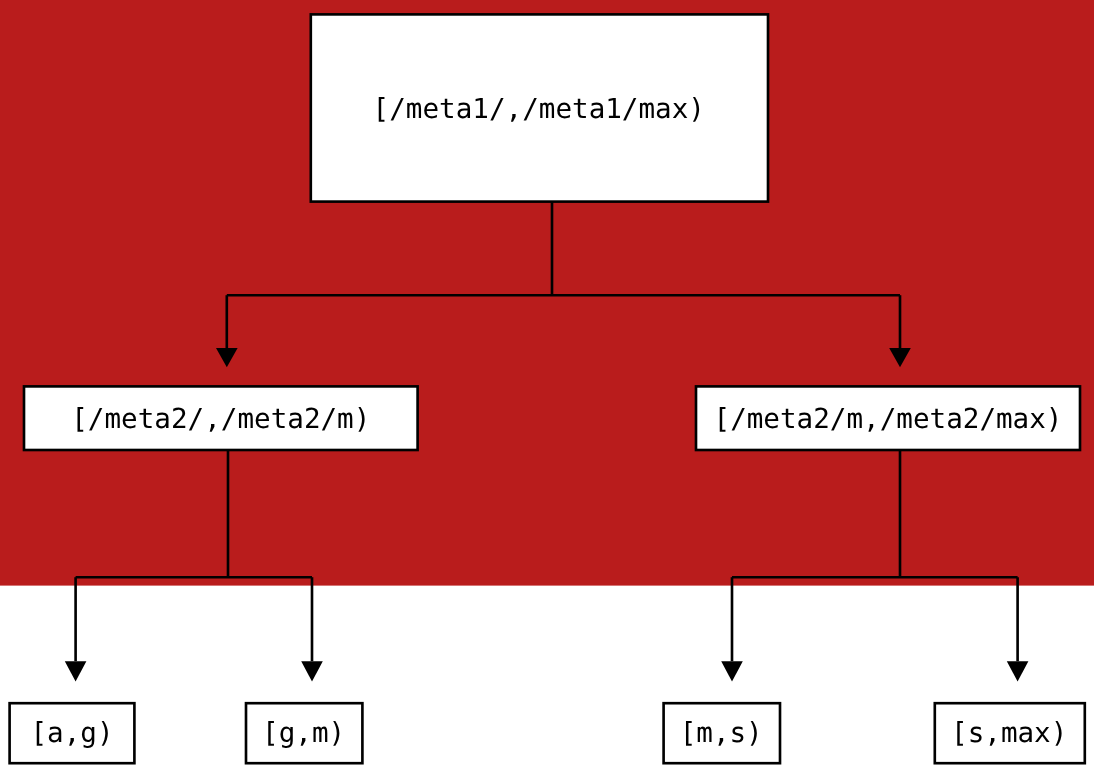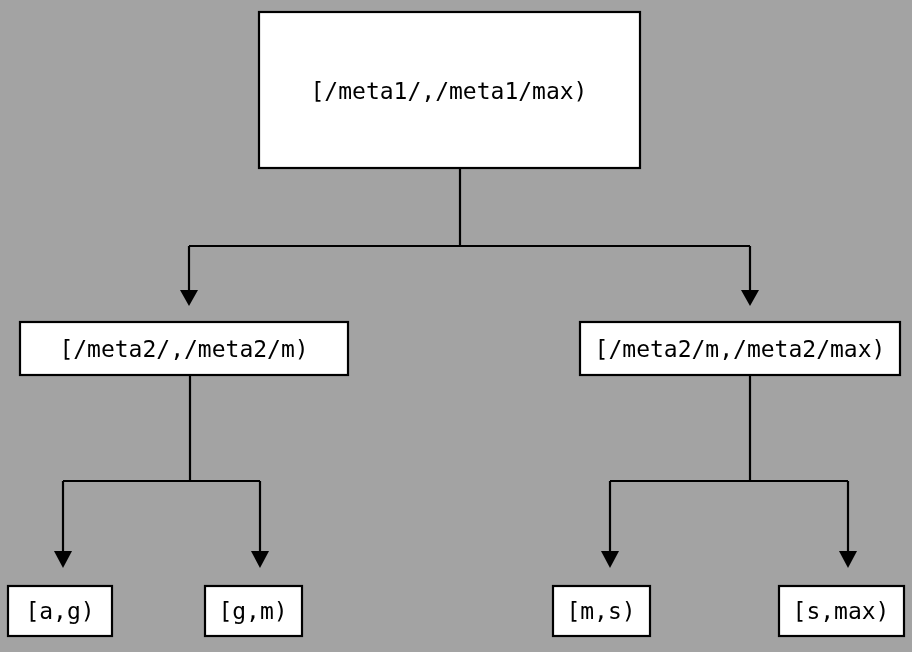--- a/index.html
+++ b/index.html
@@ -10,22 +10,22 @@
   }
   body {
     width: 912px;
     height: 652px;
     overflow: hidden;
     font-family: "DejaVu Sans Mono", "Liberation Mono", monospace;
   }
   #diagram-root {
     position: relative;
     width: 912px;
-    height: 652px;
-    background: #a3a3a3;
+    height: 488px;
+    background: #b91c1c;
   }
   #tree-svg {
     position: absolute;
     top: 0;
     left: 0;
     width: 912px;
     height: 652px;
     display: block;
   }
   .node-box {

